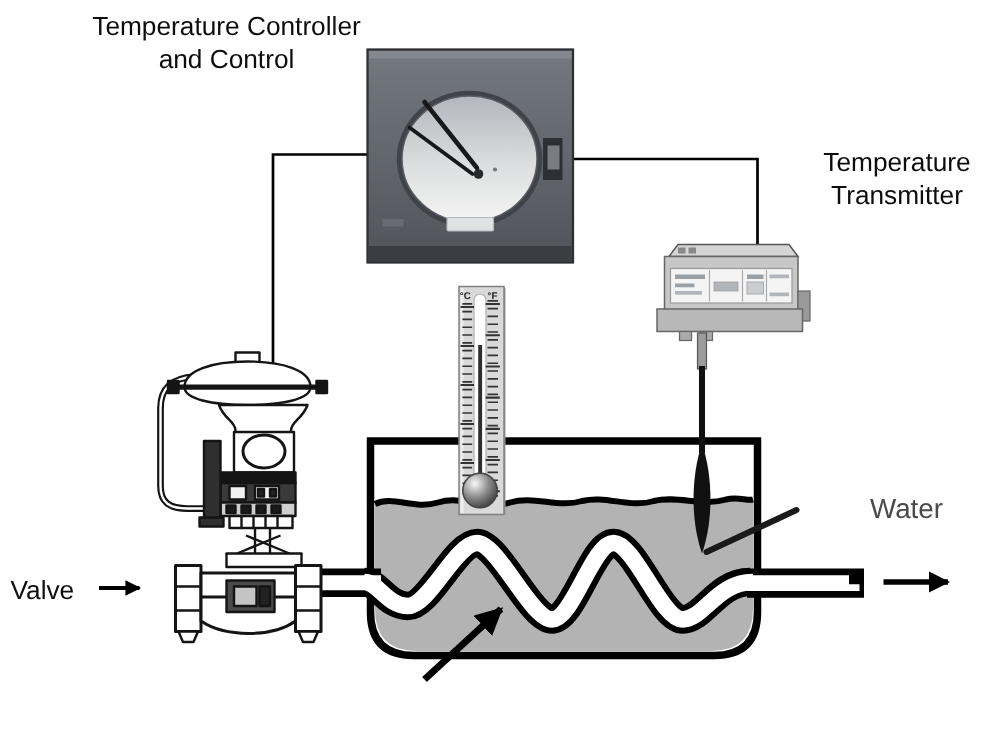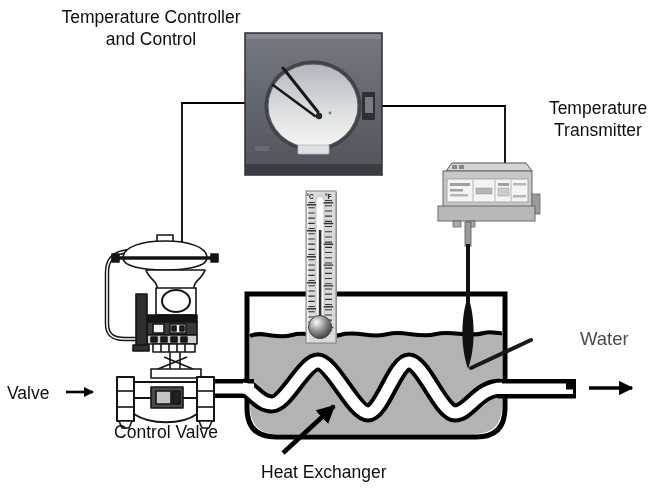--- a/index.html
+++ b/index.html
@@ -205,20 +205,18 @@
 </div>
 
 <div class="lbl center" style="left:520px;top:97px;width:156px;">
   <div>Temperature</div>
   <div>Transmitter</div>
 </div>
 
 <div class="lbl" style="left:7px;top:382px;">Valve</div>
 
 <div class="lbl center" style="left:90px;top:421px;width:152px;">
-  <div>Control Valve</div>
-</div>
-
-<div class="lbl" style="left:261px;top:461px;">Heat Exchanger</div>
+</div>
+
 
 <div class="lbl-water" style="left:532px;top:328px;margin-left:48px;">Water</div>
 
 </div>
 
 </body></html>

